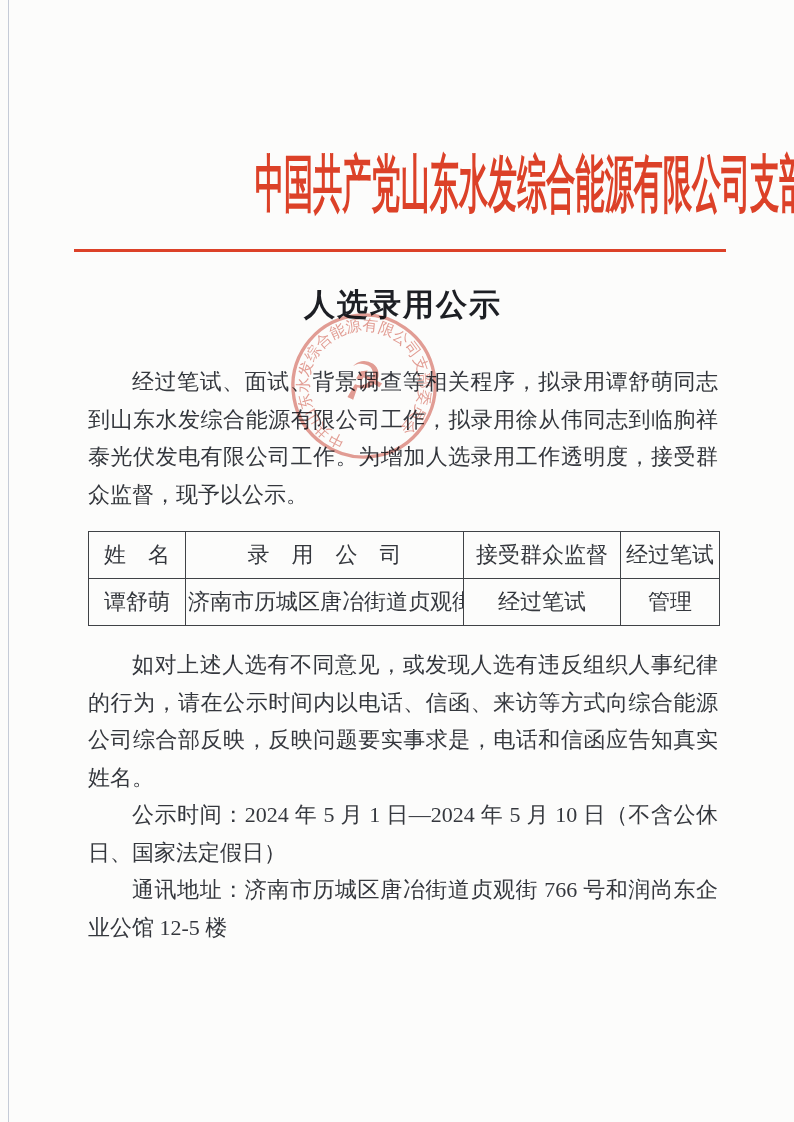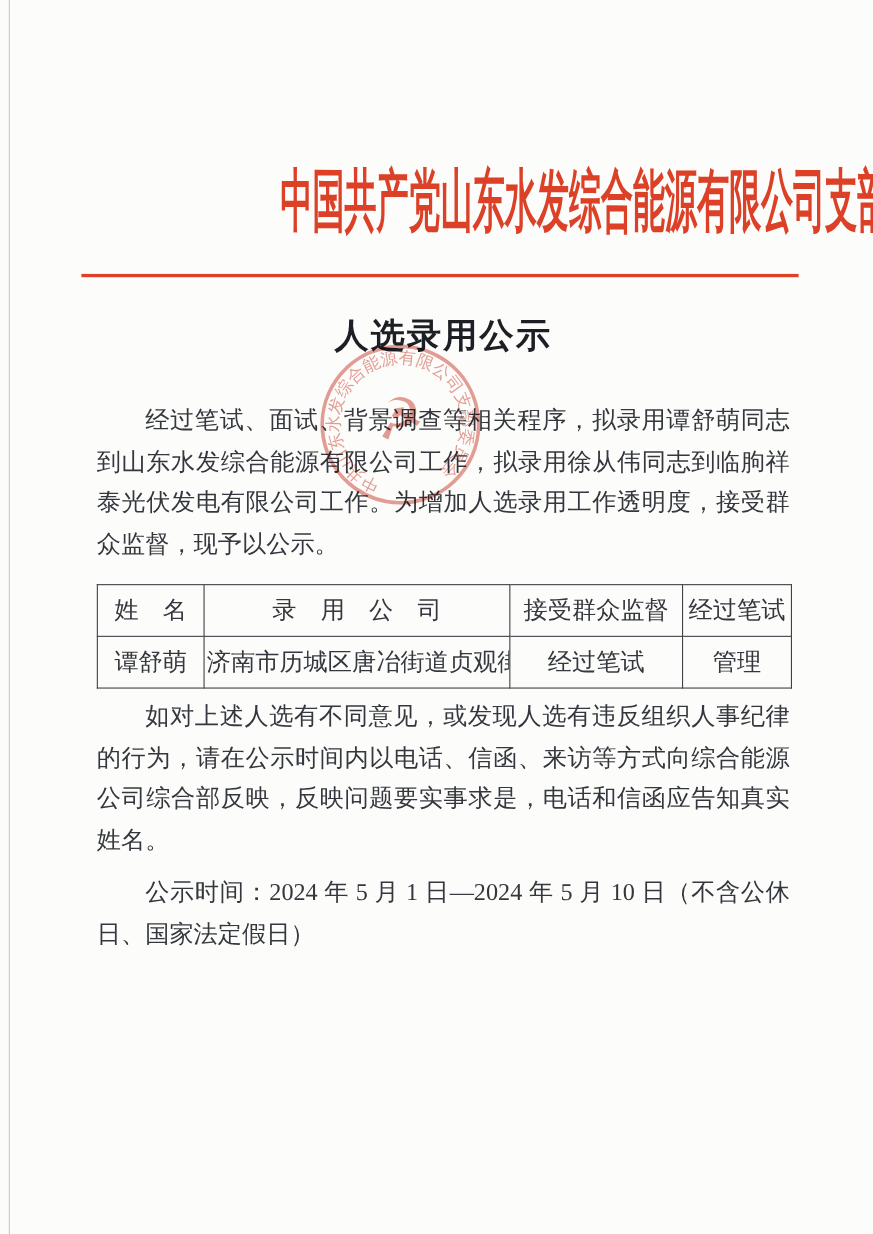--- a/index.html
+++ b/index.html
@@ -50,22 +50,22 @@
     color:#1d1f24;
     letter-spacing:2px;
   }
   p.body{
     font-size:22px;line-height:37.5px;
     text-align:justify;
     text-indent:2em;
     color:var(--ink);
   }
   p.p1{margin-top:38px;}
-  p.p2{margin-top:6px;}
-  p.p3,p.p4{margin-top:10px;}
+  p.p2{margin-top:20px;}
+  p.p3,p.p4{margin-top:0;}
   table.roster{
     margin-top:18px;
     width:631px;
     border-collapse:collapse;
     table-layout:fixed;
     font-size:22px;
     color:var(--ink);
   }
   table.roster th,table.roster td{
     border:1.6px solid var(--table-border);
@@ -137,20 +137,21 @@
           <td>经过笔试</td>
           <td>管理</td>
         </tr>
       </tbody>
     </table>
 
     <p class="body p2">如对上述人选有不同意见，或发现人选有违反组织人事纪律的行为，请在公示时间内以电话、信函、来访等方式向综合能源公司综合部反映，反映问题要实事求是，电话和信函应告知真实姓名。</p>
 
     <p class="body p3">公示时间：2024 年 5 月 1 日—2024 年 5 月 10 日（不含公休日、国家法定假日）</p>
 
+    <p class="body p4">通讯地址：济南市历城区唐冶街道贞观街 766 号和润尚东企业公馆 12-5 楼</p>
 
   </div>
 
   <svg class="stamp" viewBox="0 0 200 200">
     <defs>
       <path id="sealRing" d="M 100 158 A 58 58 0 1 1 100 42 A 58 58 0 1 1 100 158" fill="none"></path>
     </defs>
     <circle cx="100" cy="100" r="74" fill="none" stroke="#cc4534" stroke-width="3.5"></circle>
     <text class="ring-text" text-anchor="middle">
       <textPath href="#sealRing" startOffset="50%">中共山东水发综合能源有限公司支部委员会</textPath>

